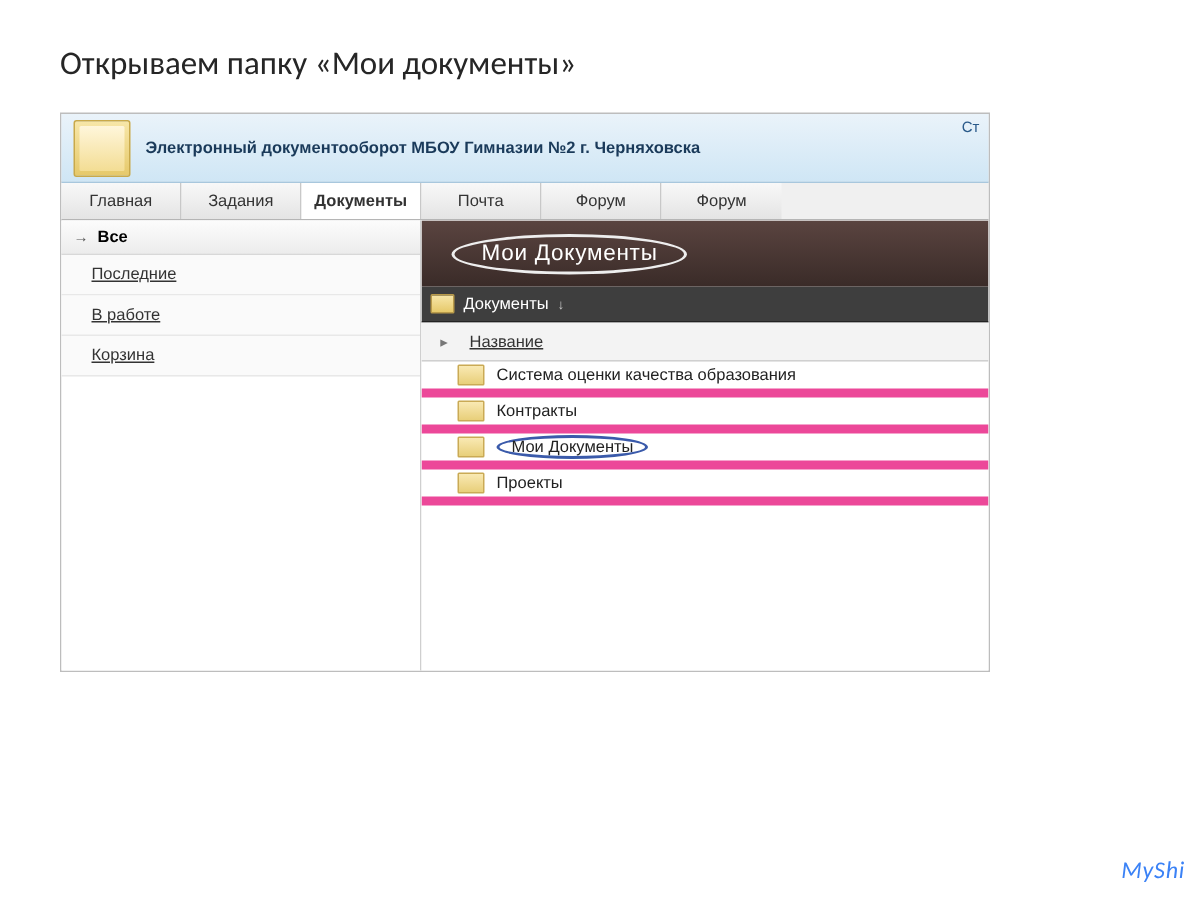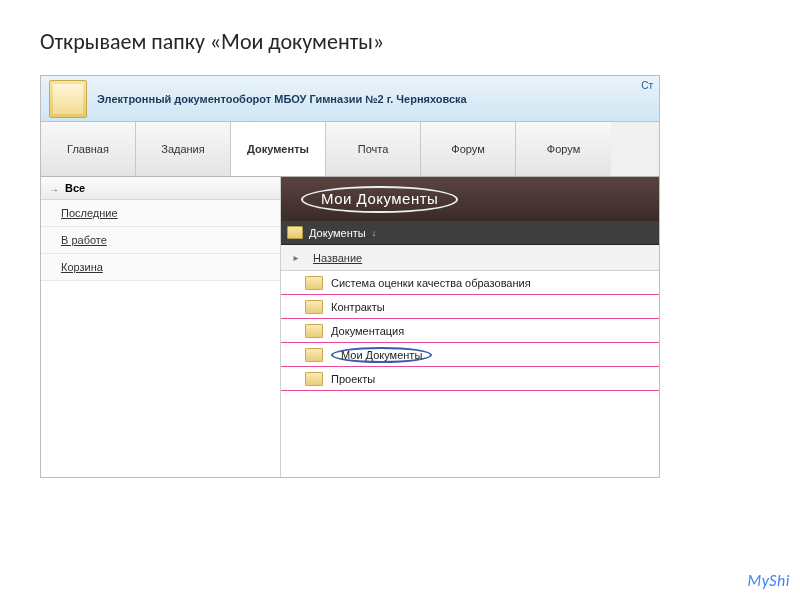--- a/index.html
+++ b/index.html
@@ -59,22 +59,22 @@
       top: 4px;
       font-size: 10px;
       color: #2a5a8a;
     }
     .nav-tabs {
       display: flex;
       background: #f0f0f0;
       border-bottom: 1px solid #b5b5b5;
     }
     .nav-tab {
-      padding: 21px 0;
-      width: 95px;
+      padding: 6px 0;
+      width: 80px;
       text-align: center;
       font-size: 11px;
       color: #333;
       border-right: 1px solid #c8c8c8;
       background: linear-gradient(#f8f8f8, #e4e4e4);
       cursor: pointer;
     }
     .nav-tab.active {
       background: #fff;
       font-weight: bold;
@@ -175,21 +175,21 @@
     .col-name-header {
       text-decoration: underline;
       color: #333;
       font-size: 11px;
       padding-left: 8px;
     }
     .folder-row {
       display: flex;
       align-items: center;
       height: 24px;
-      border-bottom: 1px solid #ec4899;
+      border-bottom: 6px solid #ec4899;
       padding-left: 6px;
       font-size: 11px;
       color: #222;
       cursor: pointer;
     }
     .row-folder-icon {
       width: 18px;
       height: 14px;
       background: linear-gradient(#f9e9b3, #e8cf7a);
       border: 1px solid #caaa55;
@@ -271,25 +271,20 @@
         <span>Система оценки качества образования</span>
       </div>
       <div class="folder-row">
         <span class="row-blank-col"></span>
         <span class="row-folder-icon"></span>
         <span>Контракты</span>
       </div>
       <div class="folder-row">
         <span class="row-blank-col"></span>
         <span class="row-folder-icon"></span>
-        <span>Документация</span>
-      </div>
-      <div class="folder-row">
-        <span class="row-blank-col"></span>
-        <span class="row-folder-icon"></span>
         <span class="highlighted-oval">Мои Документы</span>
       </div>
       <div class="folder-row">
         <span class="row-blank-col"></span>
         <span class="row-folder-icon"></span>
         <span>Проекты</span>
       </div>
     </div>
 
   </div>

